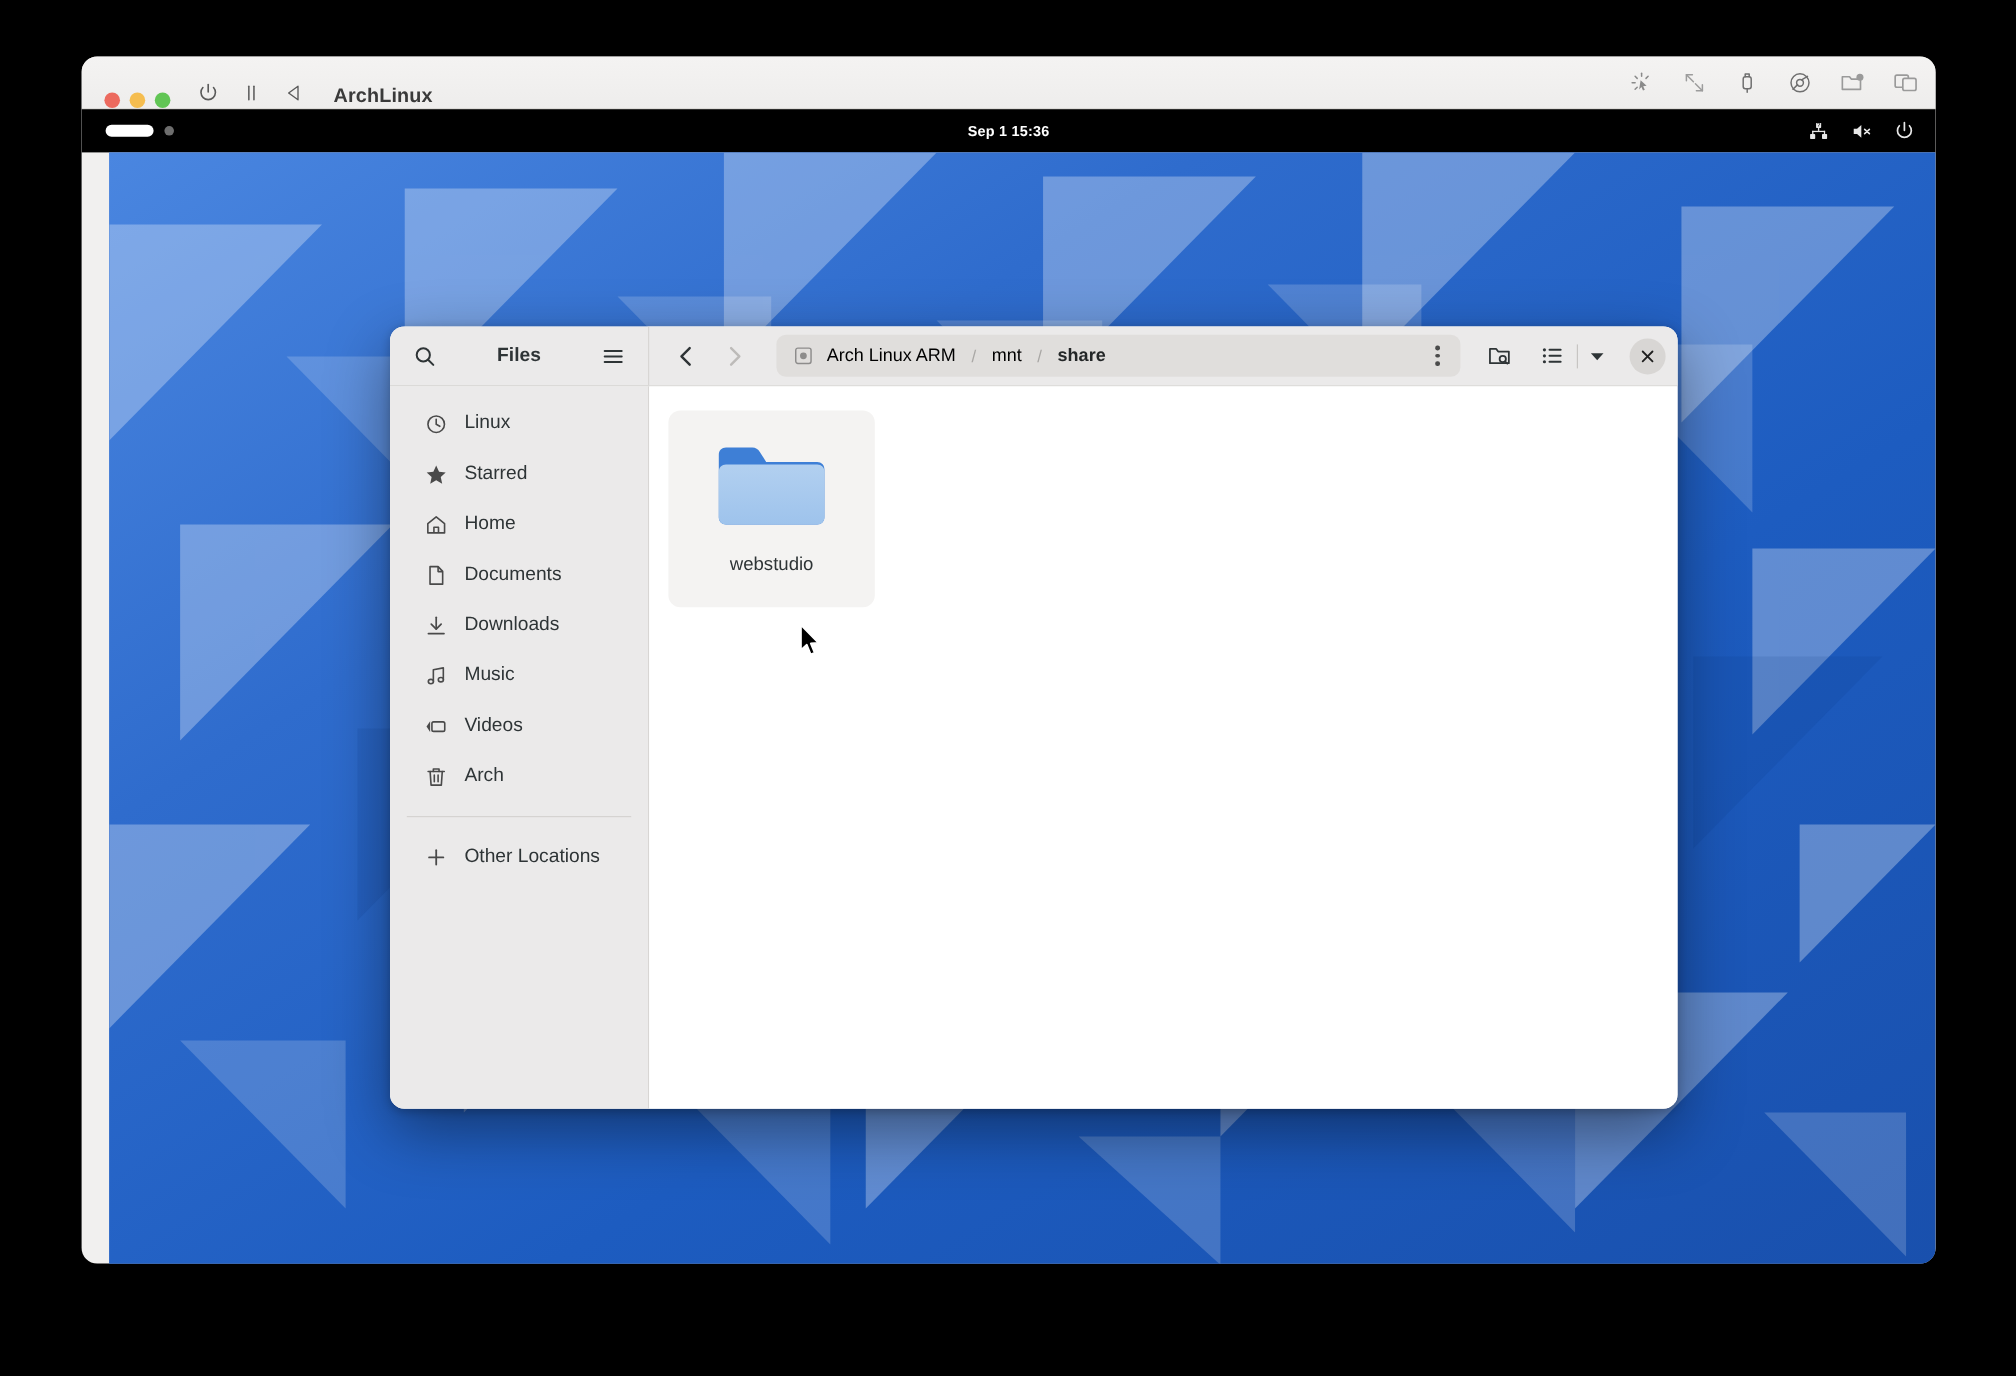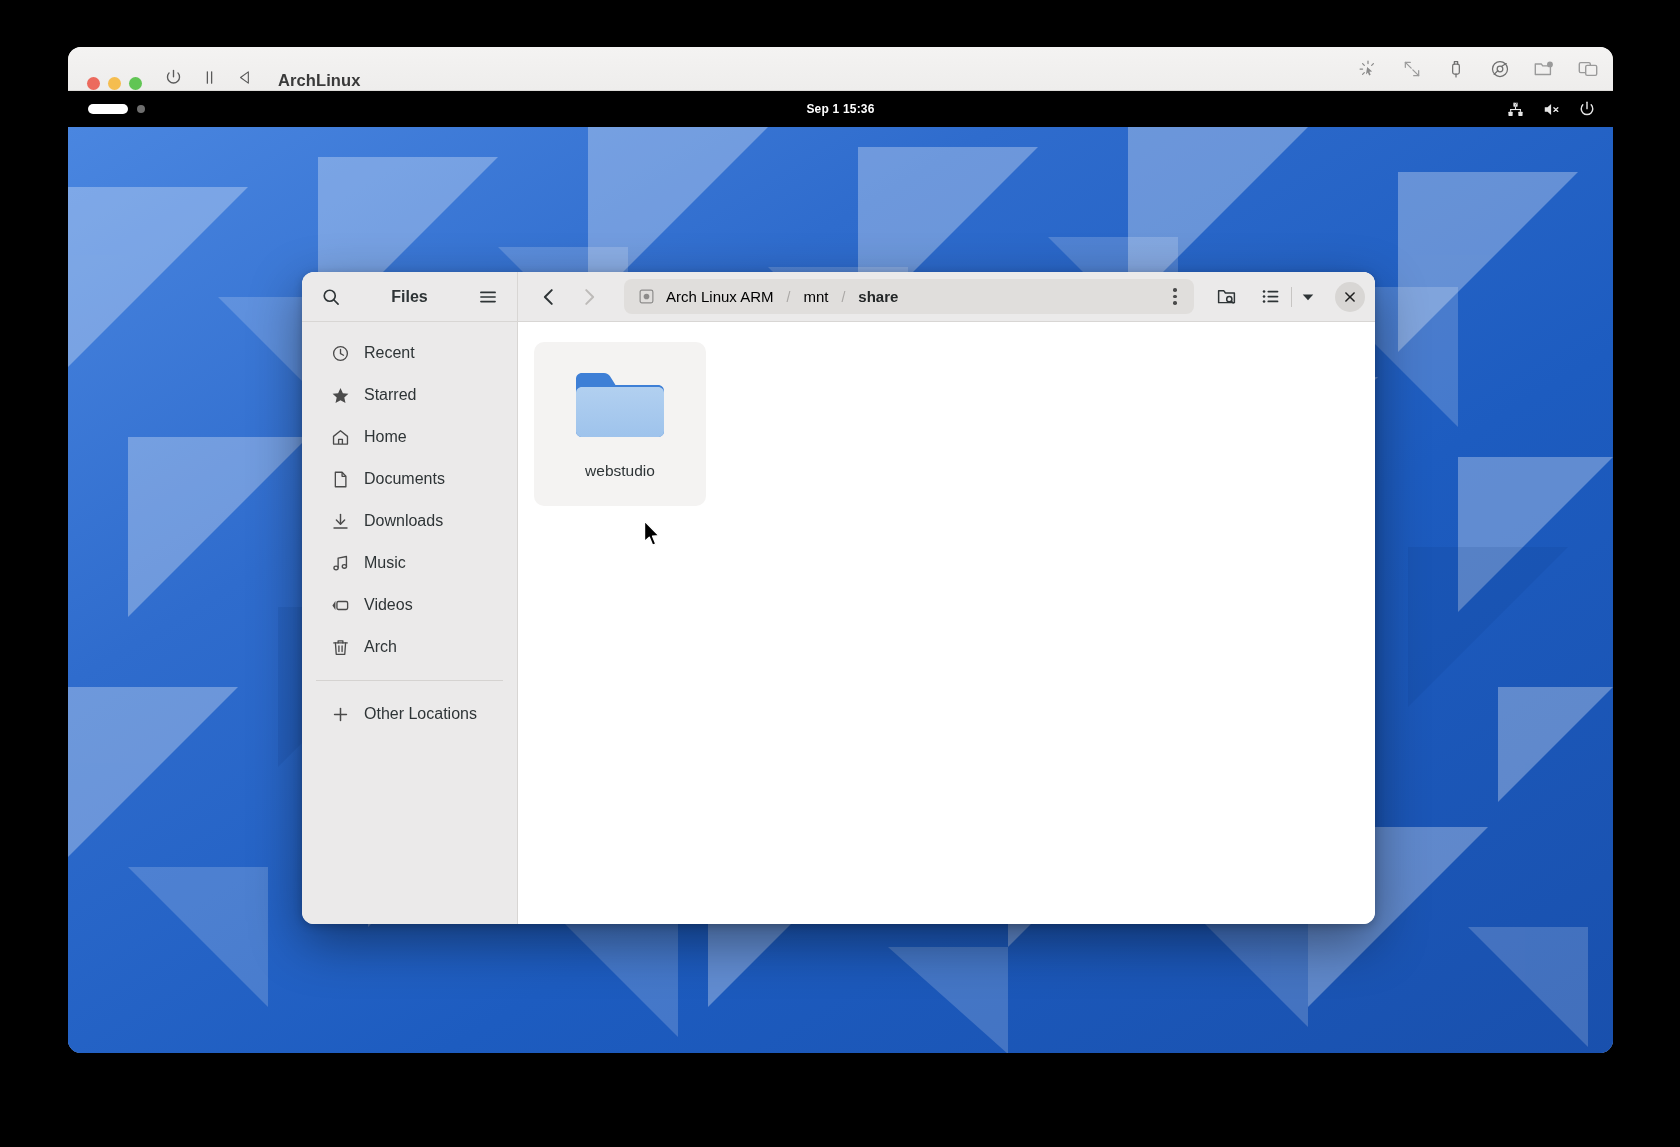--- a/index.html
+++ b/index.html
@@ -93,20 +93,21 @@
     width: 20px; height: 20px;
     display: flex; align-items: center; justify-content: center;
   }
 
   
   #desktop {
     position: relative;
     height: calc(1006px - 43px - 36px);
     overflow: hidden;
     background: linear-gradient(150deg, #3e79d8 0%, #2f6ccd 28%, #1f5ec4 55%, #2b66c9 78%, #1c57b8 100%);
+    margin-left: 23px;
   }
   #desktop .wp-layer { position: absolute; inset: 0; }
 
   
   #files-window {
     position: absolute;
     left: 234px; top: 145px;
     width: 1073px; height: 652px;
     border-radius: 12px;
     overflow: hidden;
@@ -536,21 +537,21 @@
 
         <div id="sidebar">
 
           <div class="side-item">
             <span class="s-ic">
               <svg width="19" height="19" viewBox="0 0 24 24" fill="none" stroke="#4a4a4a" stroke-width="1.7" stroke-linecap="round">
                 <circle cx="12" cy="12" r="8.7"></circle>
                   <path d="M12 6.8 L12 12 L15.8 14.2"></path>
               </svg>
             </span>
-            <span class="s-label">Recent</span>
+            <span class="s-label">Linux</span>
           </div>
 
           <div class="side-item">
             <span class="s-ic">
               <svg width="19" height="19" viewBox="0 0 24 24" fill="#4a4a4a">
                 <polygon points="12,2.5 15,9 22,9.8 16.8,14.5 18.3,21.5 12,17.9 5.7,21.5 7.2,14.5 2,9.8 9,9"></polygon>
               </svg>
             </span>
             <span class="s-label">Starred</span>
           </div>

